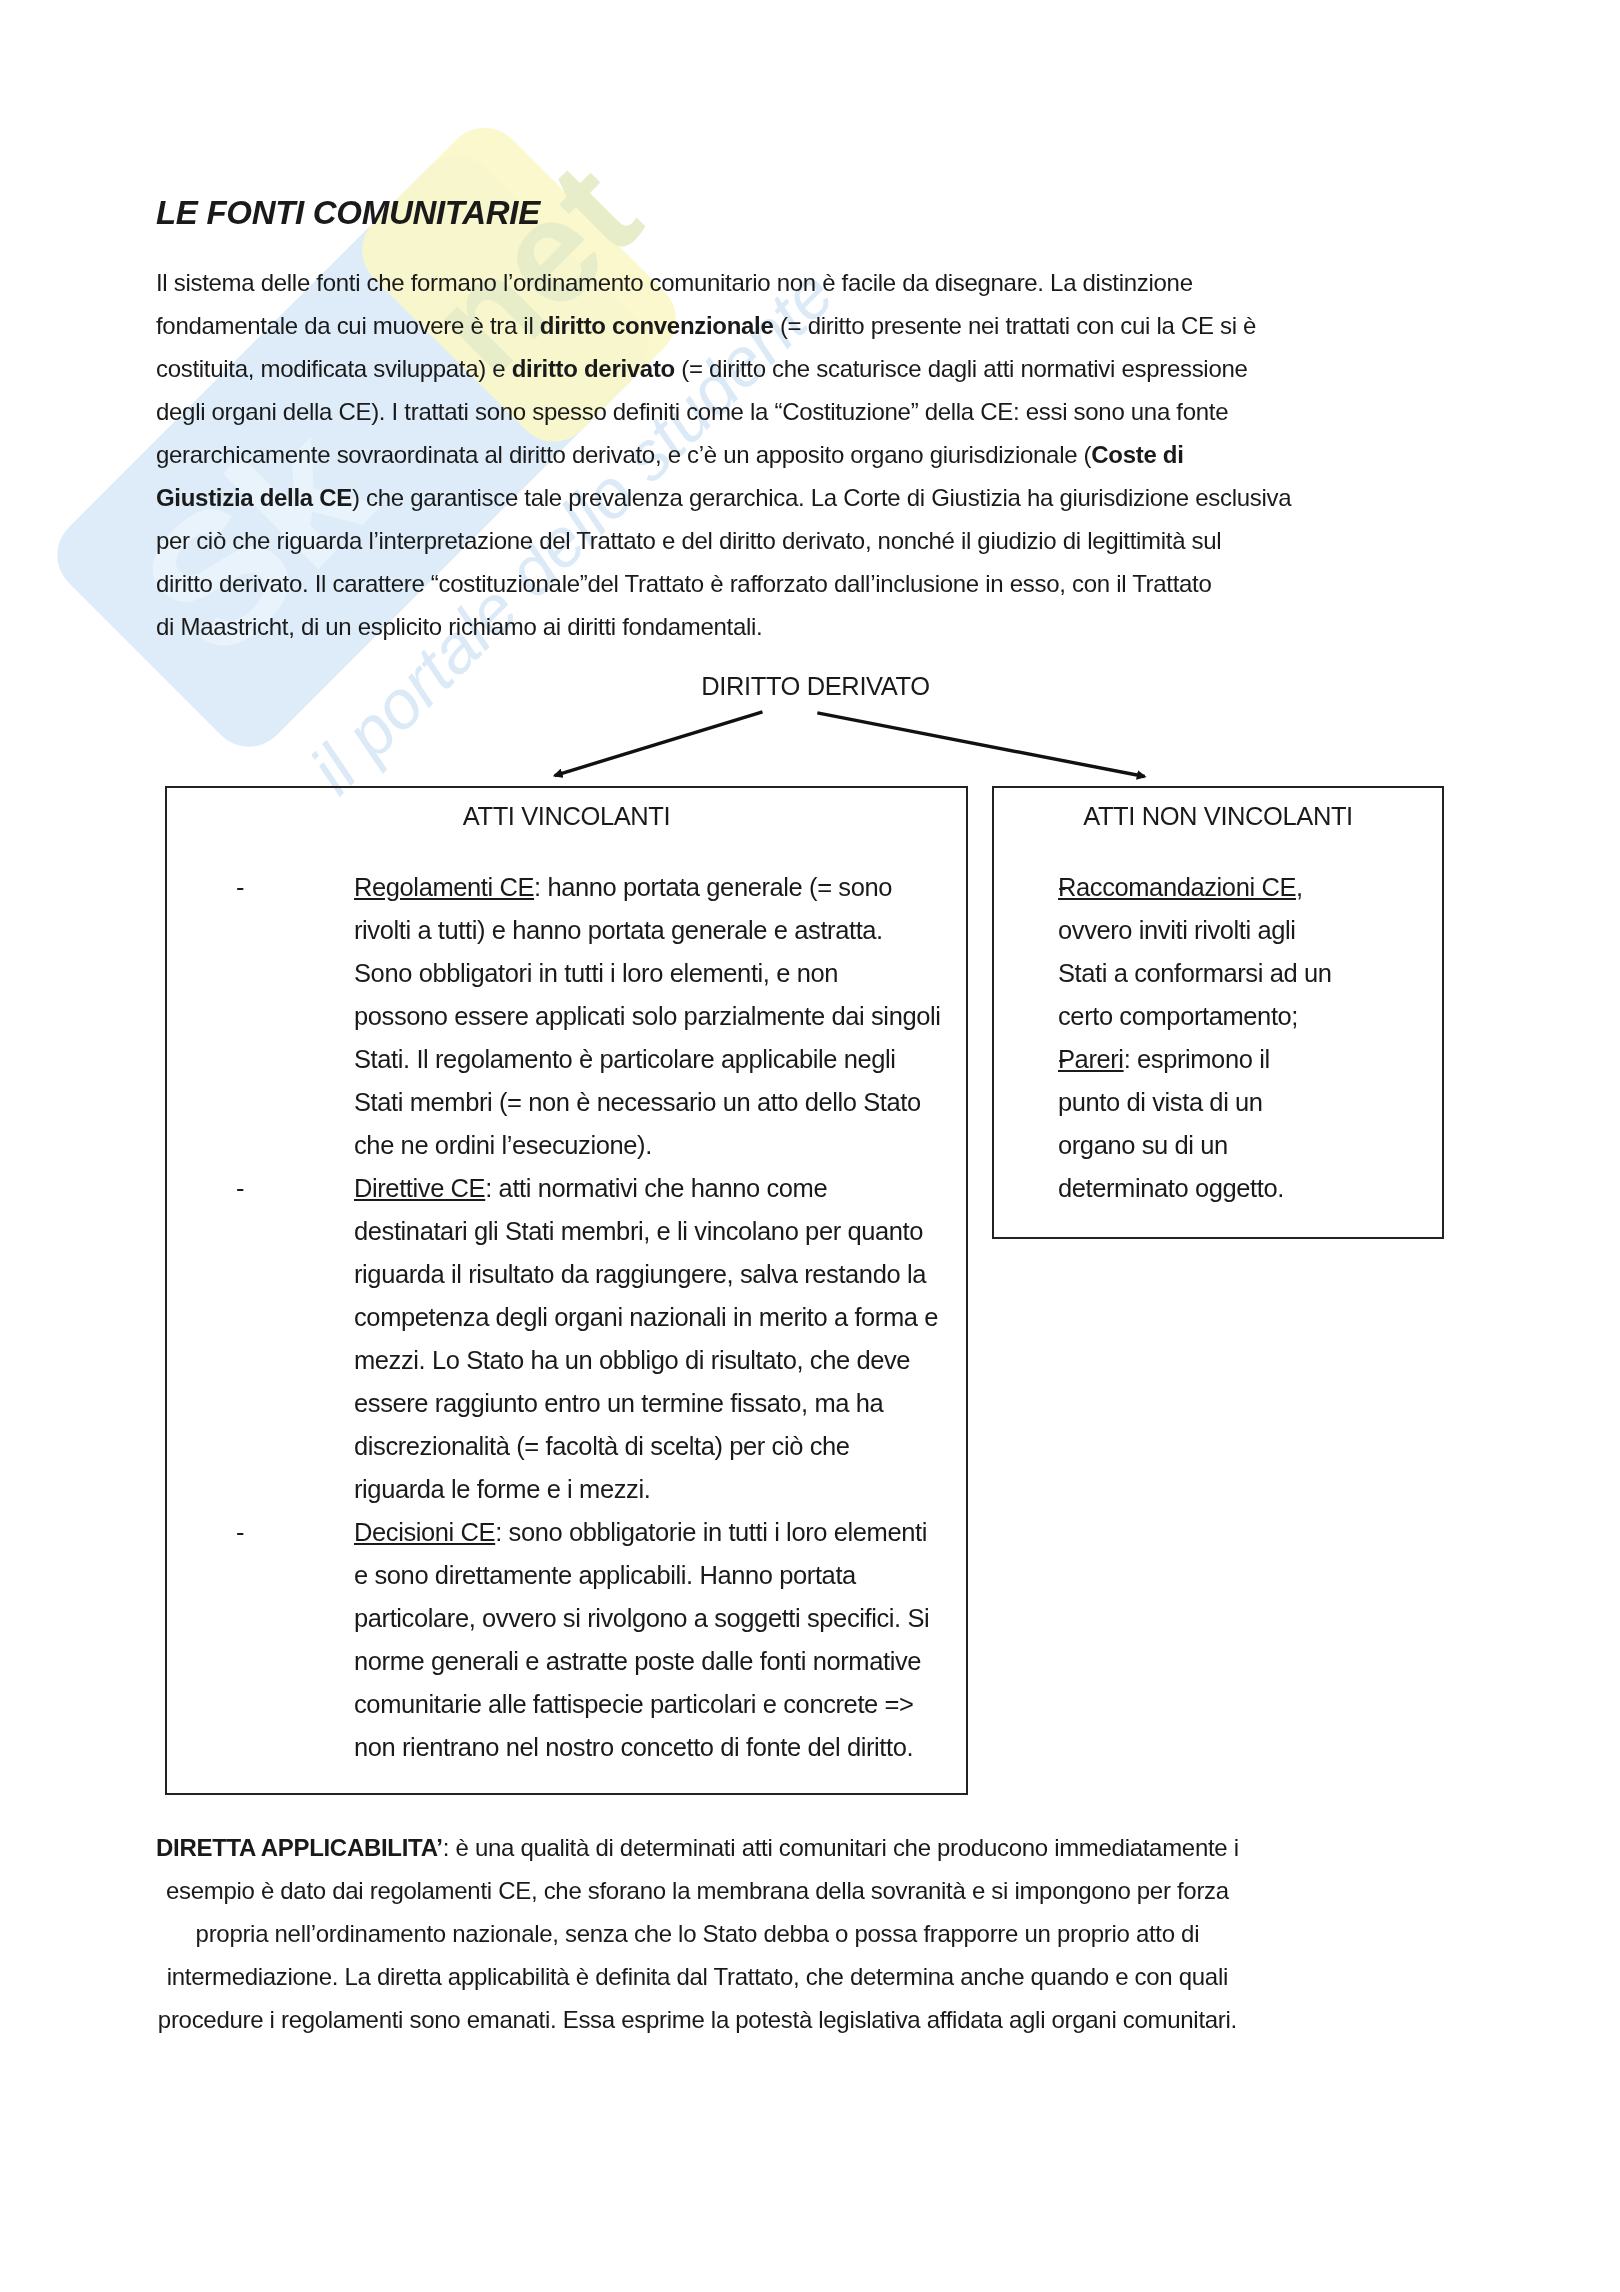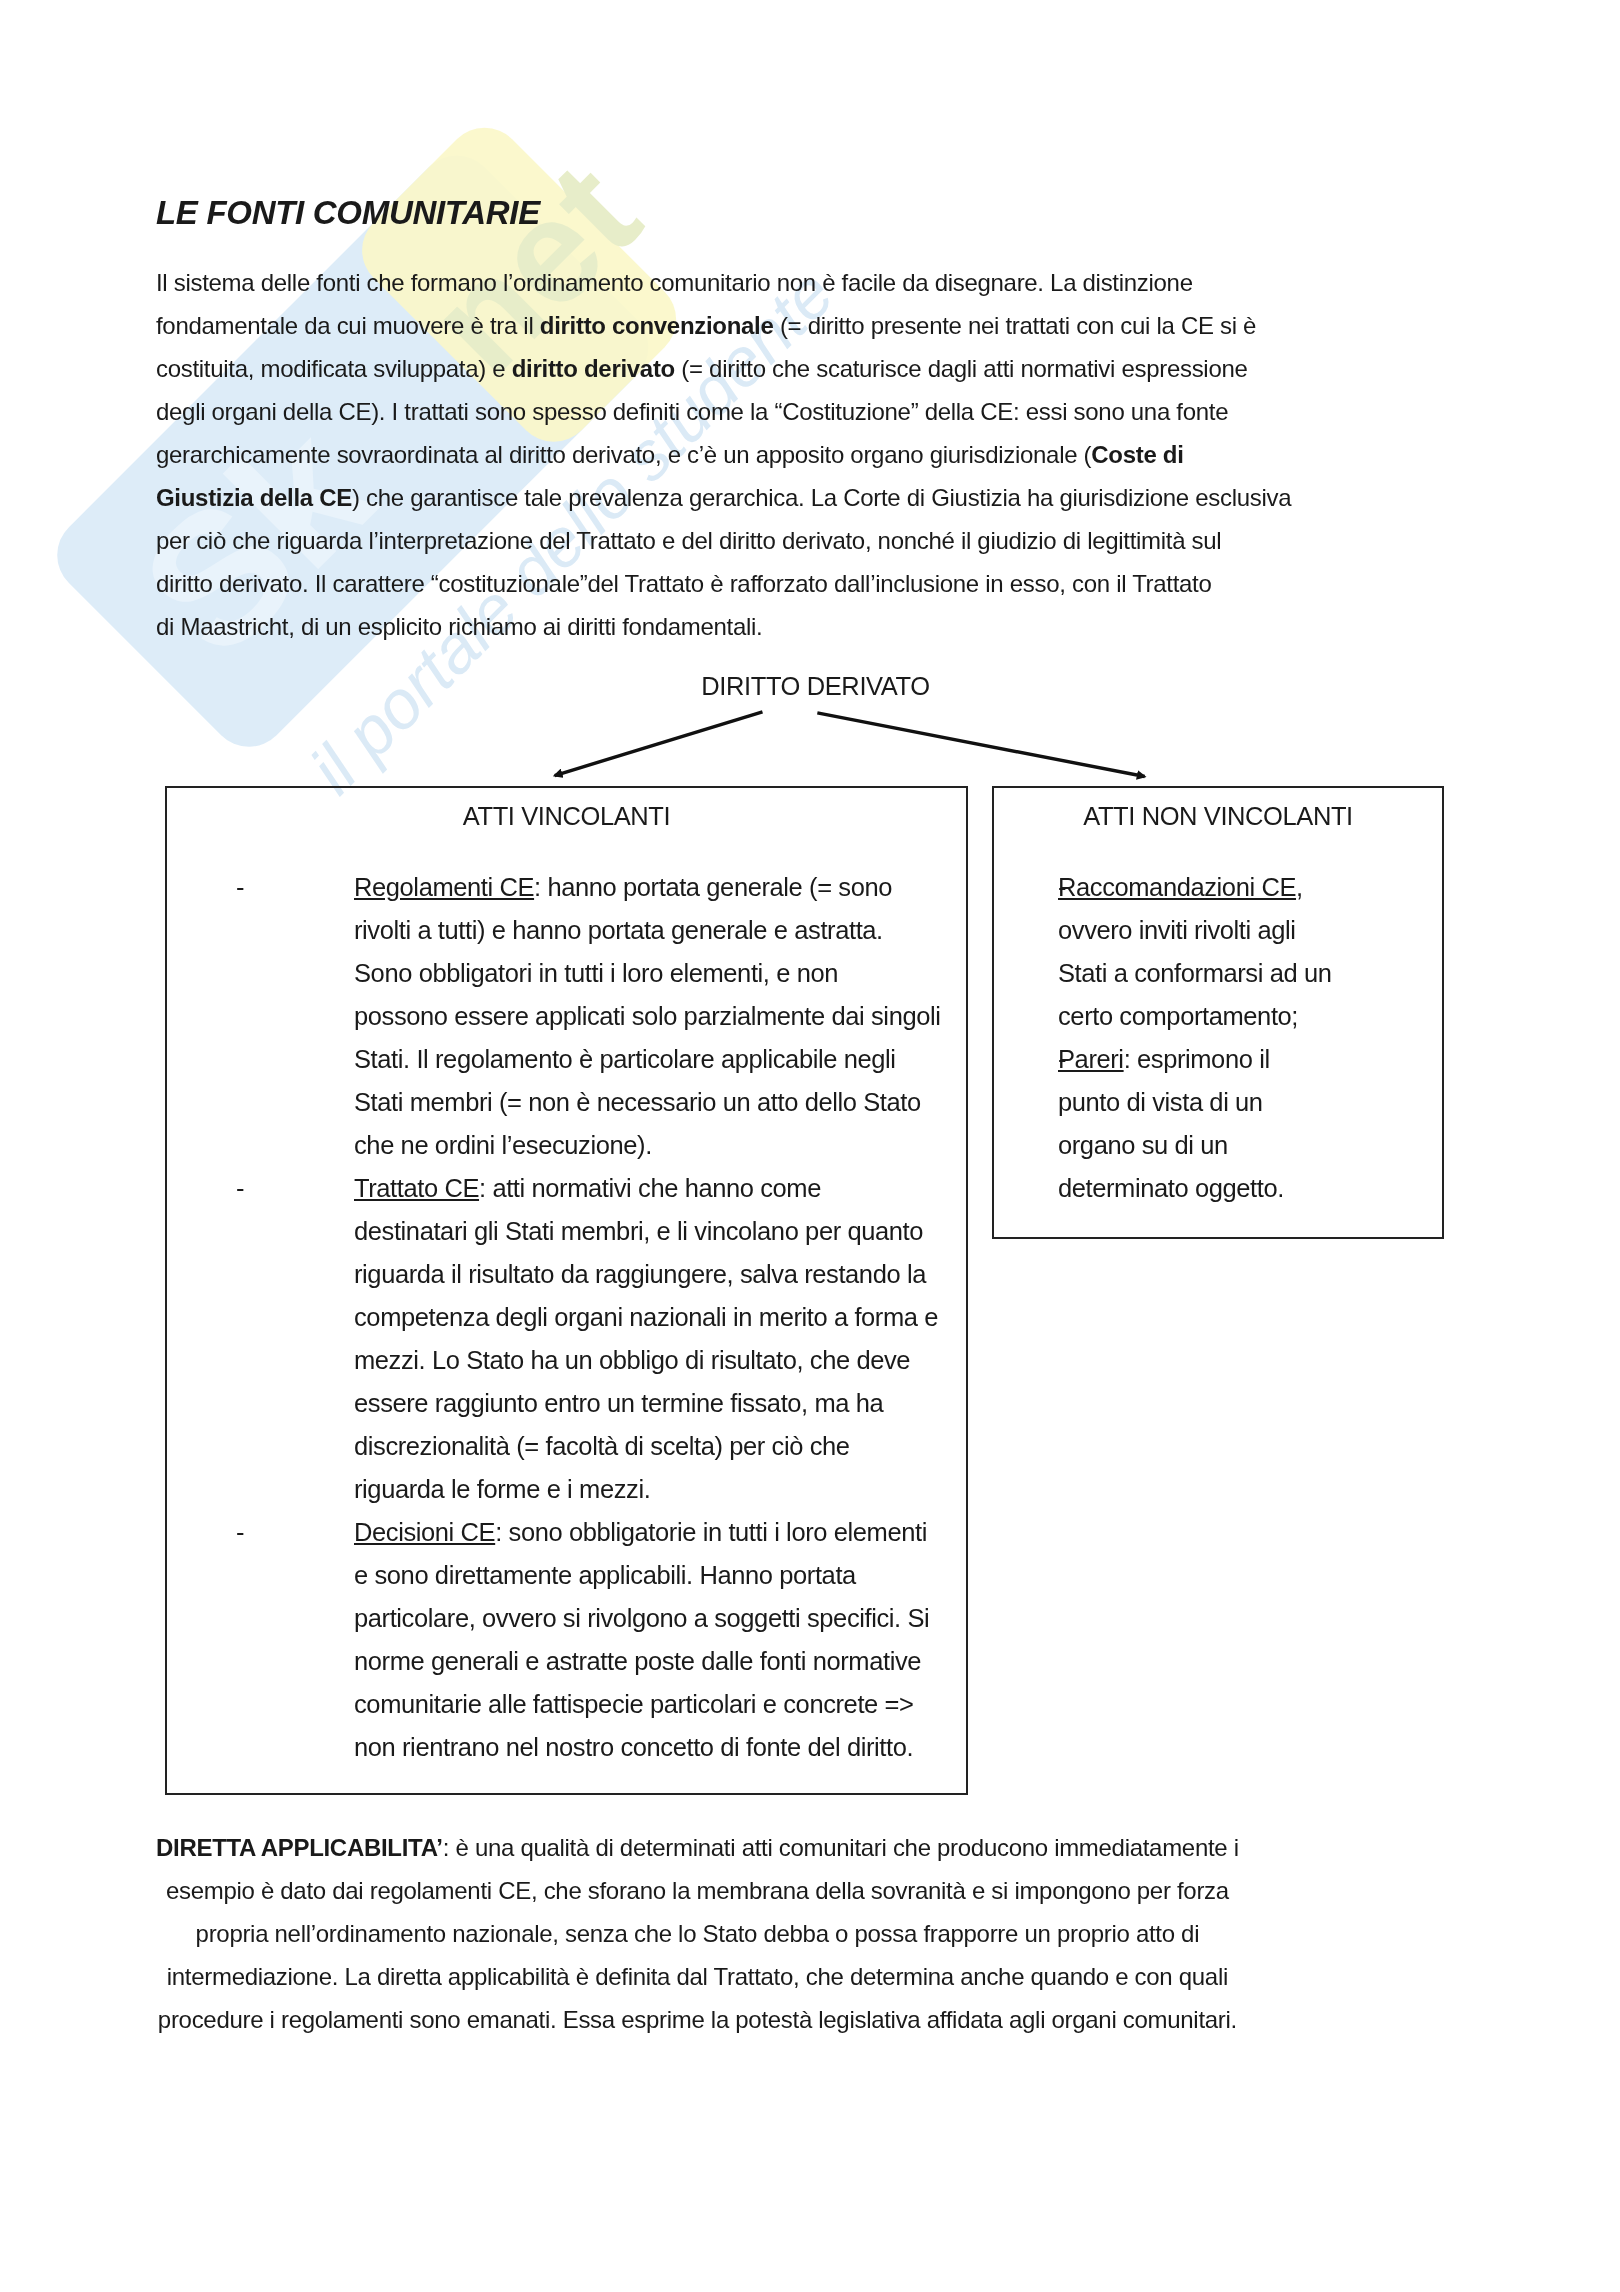--- a/index.html
+++ b/index.html
@@ -97,21 +97,21 @@
             <span class="line"><span>Sono obbligatori in tutti i loro elementi, e non</span></span>
             <span class="line"><span>possono essere applicati solo parzialmente dai singoli</span></span>
             <span class="line"><span>Stati. Il regolamento è particolare applicabile negli</span></span>
             <span class="line"><span>Stati membri (= non è necessario un atto dello Stato</span></span>
             <span class="line"><span>che ne ordini l’esecuzione).</span></span>
           </span>
         </li>
         <li class="item">
           <span class="dash">-</span>
           <span class="item-text">
-            <span class="line"><span class="u">Trattato CE</span><span>: atti normativi che hanno come</span></span>
+            <span class="line"><span class="u">Direttive CE</span><span>: atti normativi che hanno come</span></span>
             <span class="line"><span>destinatari gli Stati membri, e li vincolano per quanto</span></span>
             <span class="line"><span>riguarda il risultato da raggiungere, salva restando la</span></span>
             <span class="line"><span>competenza degli organi nazionali in merito a forma e</span></span>
             <span class="line"><span>mezzi. Lo Stato ha un obbligo di risultato, che deve</span></span>
             <span class="line"><span>essere raggiunto entro un termine fissato, ma ha</span></span>
             <span class="line"><span>discrezionalità (= facoltà di scelta) per ciò che</span></span>
             <span class="line"><span>riguarda le forme e i mezzi.</span></span>
           </span>
         </li>
         <li class="item">

